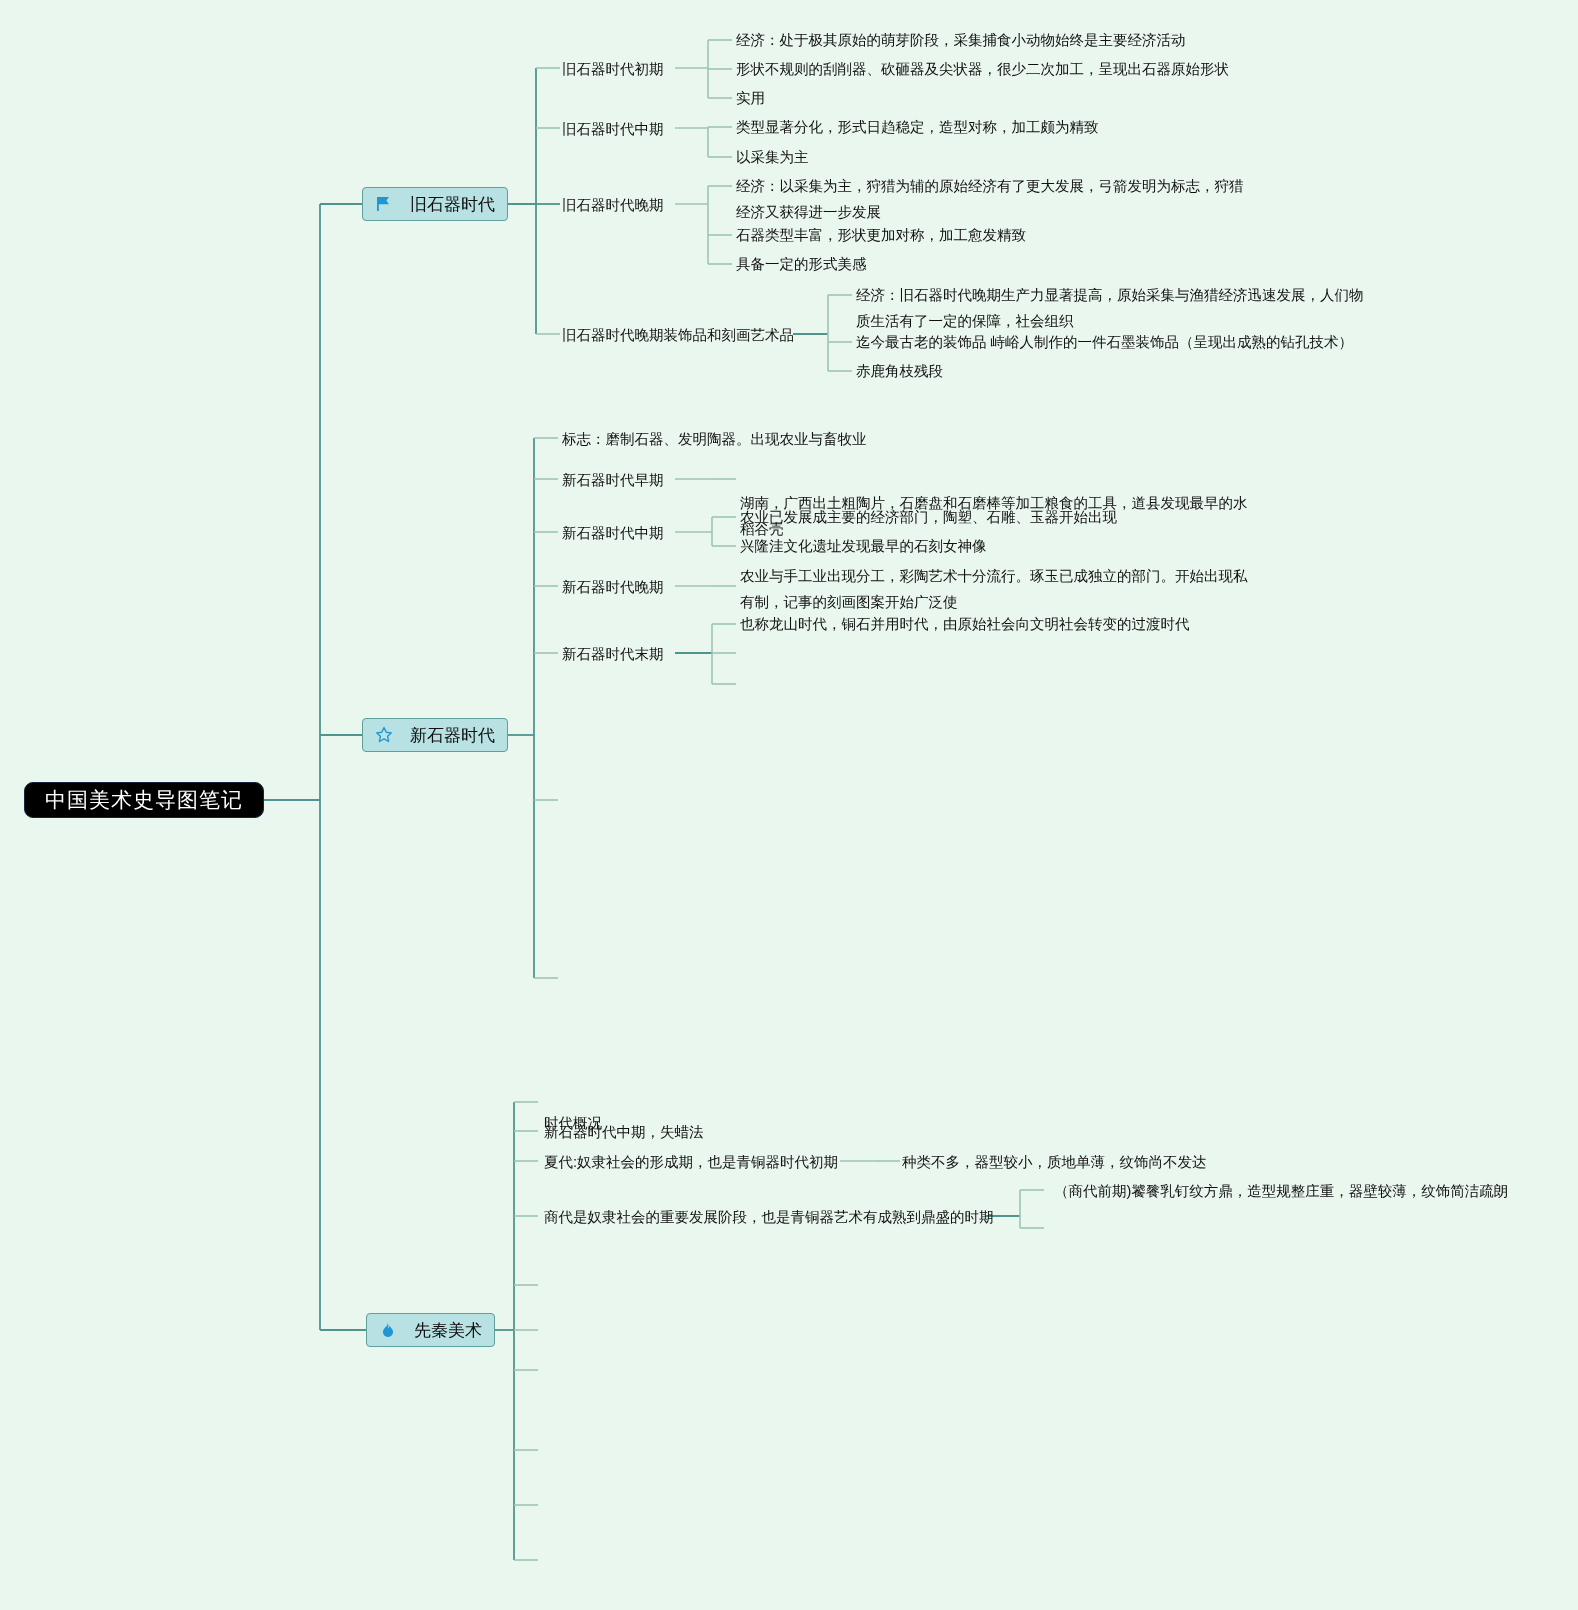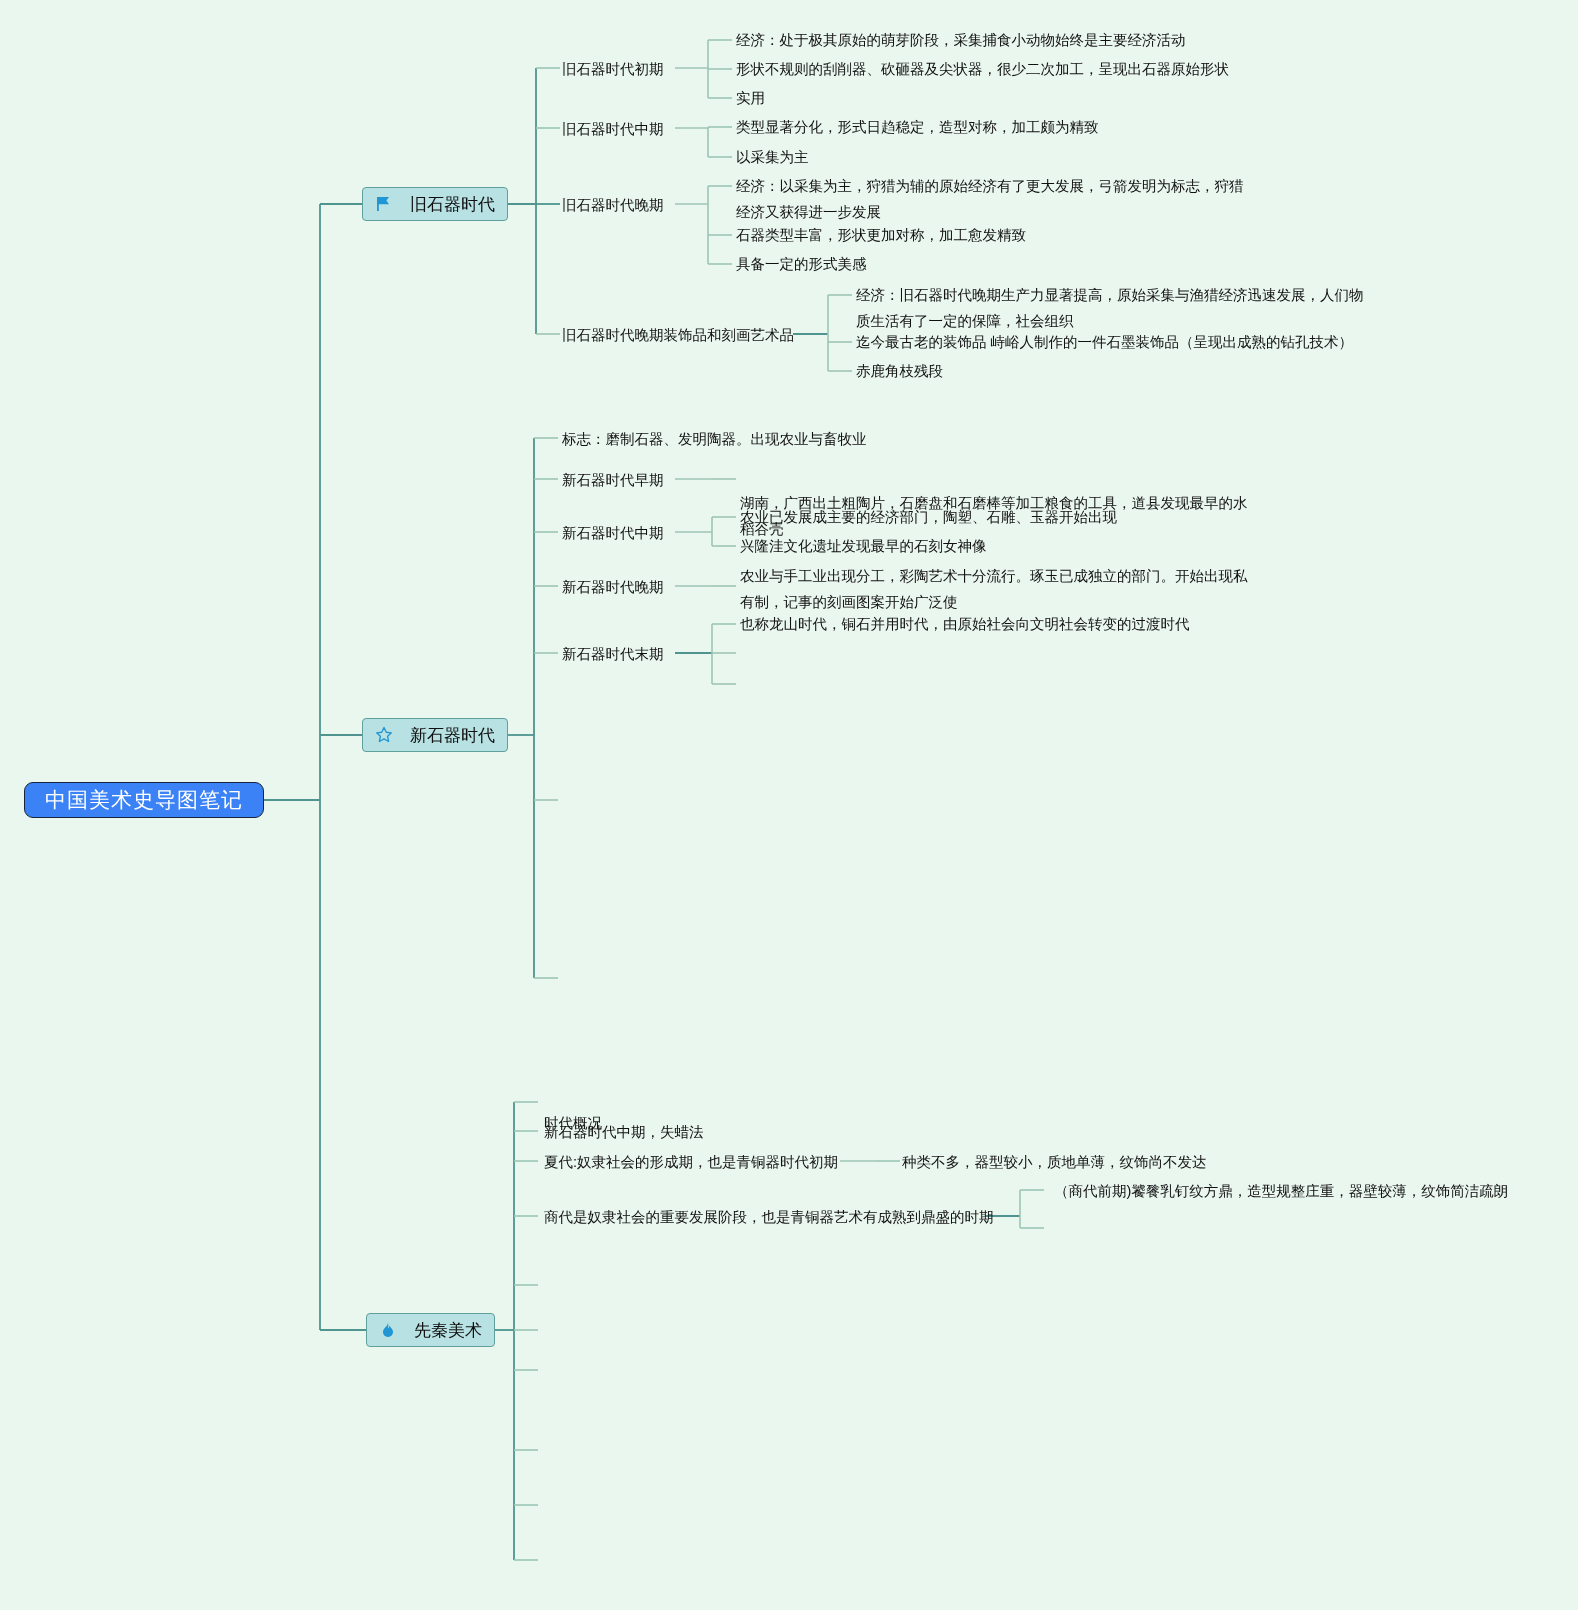--- a/index.html
+++ b/index.html
@@ -26,21 +26,21 @@
     pointer-events: none;
   }
 
   
   .root-node {
     position: absolute;
     left: 24px;
     top: 782px;
     width: 240px;
     height: 36px;
-    background: #3b82f6;
+    background: #000000;
     border: 1px solid #16243f;
     border-radius: 9px;
     display: flex;
     align-items: center;
     justify-content: center;
     box-sizing: border-box;
   }
   .root-node .root-label {
     color: #ffffff;
     font-size: 21px;

